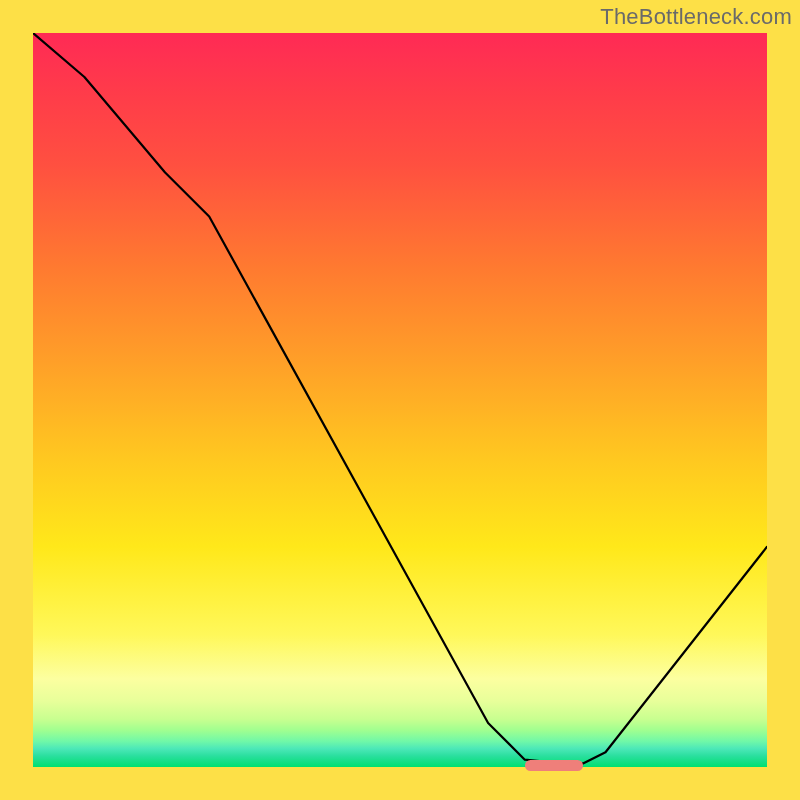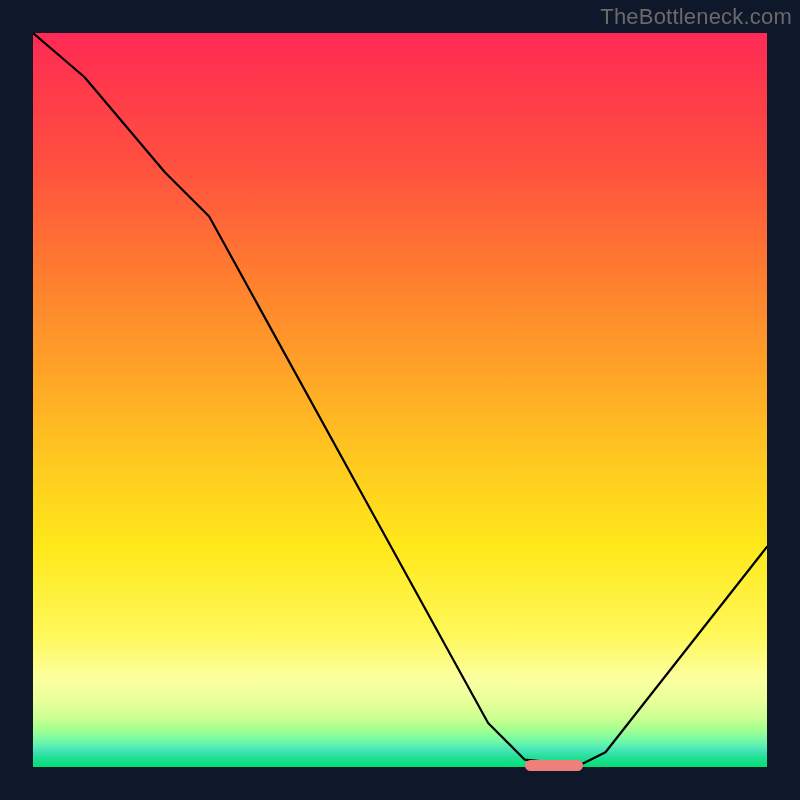--- a/index.html
+++ b/index.html
@@ -10,21 +10,21 @@
     background: #000;
     overflow: hidden;
     font-family: Arial, Helvetica, sans-serif;
   }
   .frame {
     position: absolute;
     left: 0;
     top: 0;
     width: 800px;
     height: 800px;
-    background: #0f172a;
+    background: #fde047;
   }
   .plot-area {
     position: absolute;
     left: 33px;
     top: 33px;
     width: 734px;
     height: 734px;
     
     background: linear-gradient(
       to bottom,

